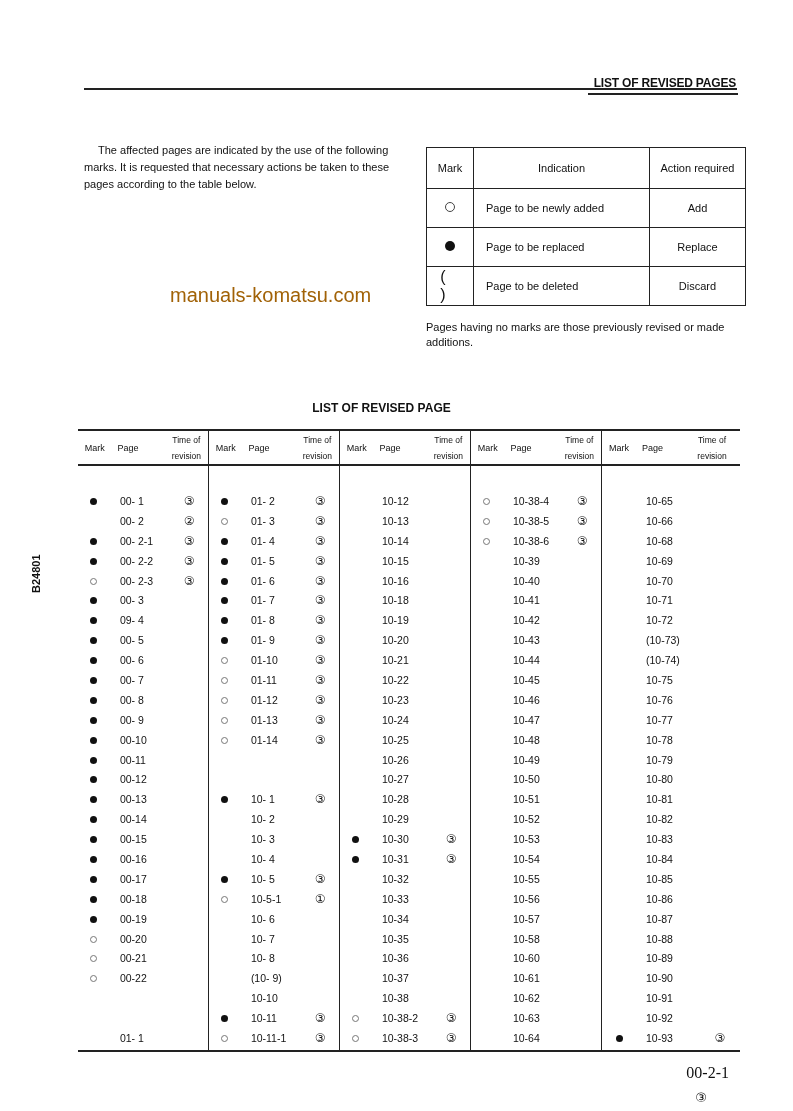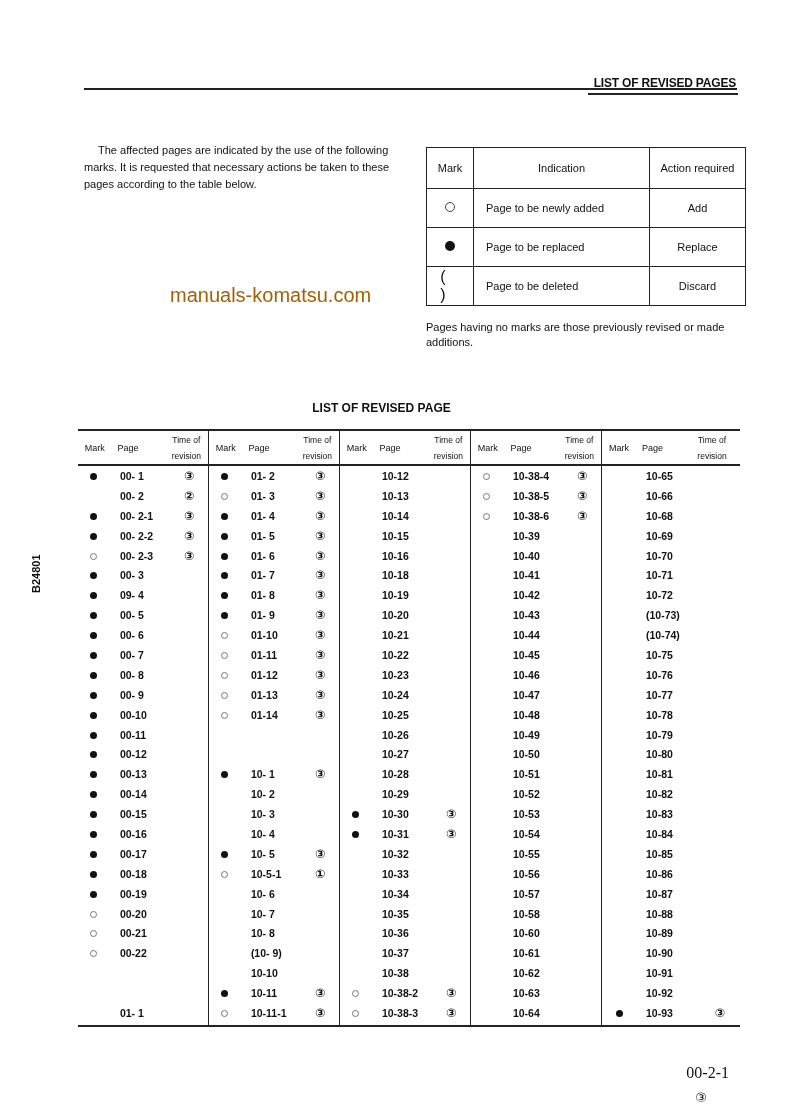--- a/index.html
+++ b/index.html
@@ -32,21 +32,21 @@
   .watermark { left: 170px; top: 284px; font-size: 20px; color: #a16207; }
   .list-title { left: 0; width: 763px; top: 401px; text-align: center; font-size: 12px; font-weight: bold; }
   .list-wrap { left: 78px; top: 429px; width: 662px; }
   .list-grid { display: flex; border-top: 2px solid #222; border-bottom: 2px solid #222; }
   .col { width: 130px; border-right: 1.5px solid #222; }
   .col:last-child { border-right: none; width: 138px; }
   .col-head { display: flex; height: 33px; align-items: center; border-bottom: 2px solid #222; font-size: 9px; }
   .col-head .h-mark { width: 34px; text-align: center; }
   .col-head .h-page { width: 48px; padding-left: 6px; }
   .col-head .h-rev { width: 44px; text-align: center; line-height: 16px; font-size: 8.5px; }
-  .rows { padding-top: 0; padding-bottom: 2px; font-weight: bold; }
+  .rows { padding-top: 25px; padding-bottom: 2px; }
   .row { display: flex; height: 19.9px; align-items: center; font-size: 10.5px; }
   .row .m { width: 34px; text-align: center; }
   .row .p { width: 54px; padding-left: 10px; white-space: pre; }
   .row .r { width: 40px; text-align: center; font-size: 12px; }
   .mk-fill { display:inline-block; width:7px; height:7px; background:#111; border-radius:50%; }
   .mk-open { display:inline-block; width:5px; height:5px; border:1px solid #777; border-radius:50%; }
   .footer-page { right: 64px; top: 1064px; font-family: "Liberation Serif", serif; font-size: 16px; }
   .footer-rev { right: 86px; top: 1090px; font-size: 13px; }
   .side-code { left: 30px; top: 593px; transform: rotate(-90deg); transform-origin: left top; font-size: 11px; font-weight: bold; }
 </style>

